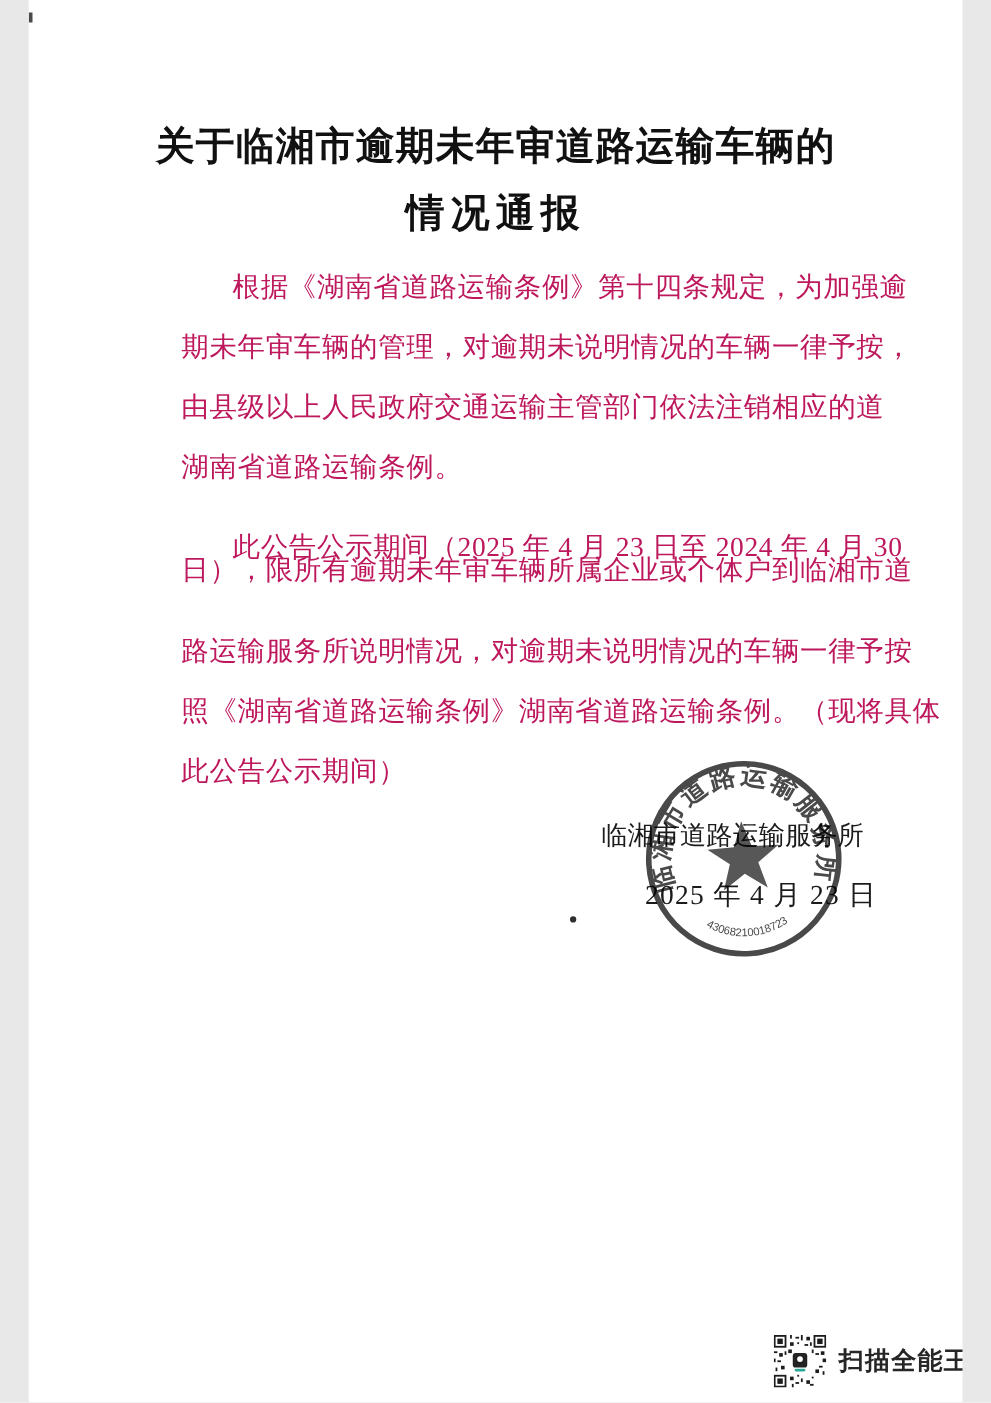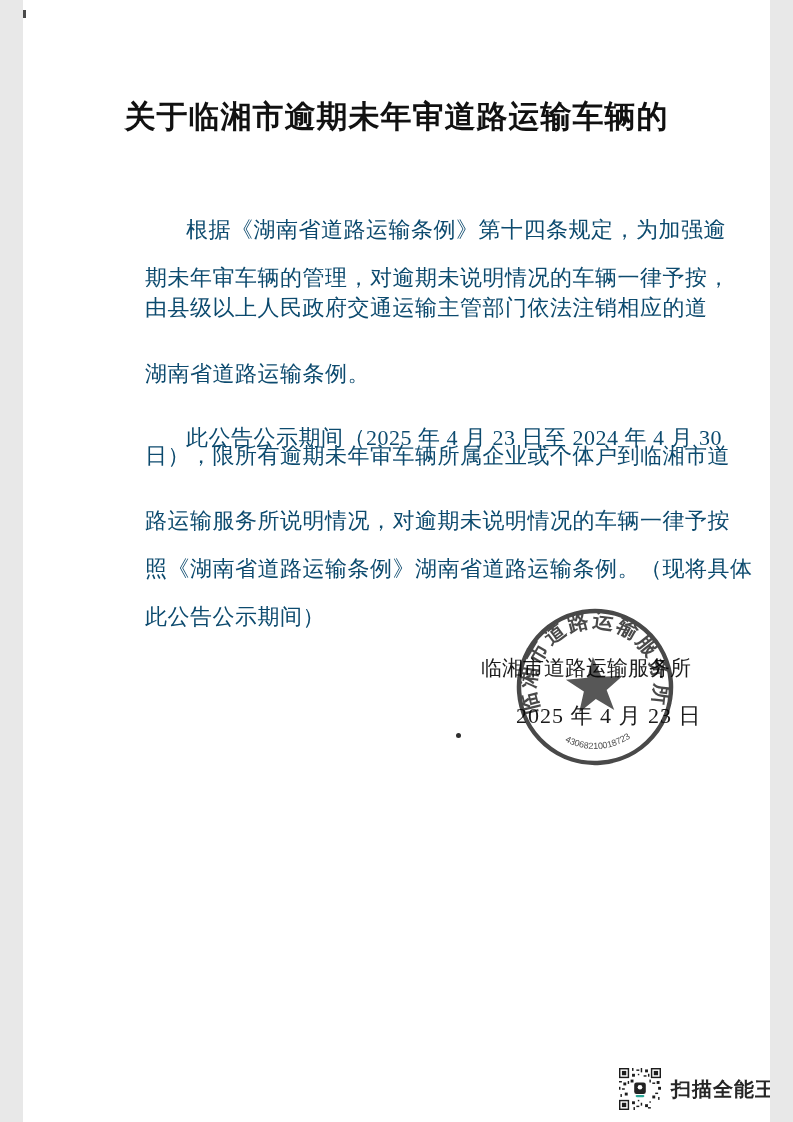--- a/index.html
+++ b/index.html
@@ -21,21 +21,21 @@
   .title {
     position:absolute; left:0; width:100%;
     text-align:center; font-weight:700; color:#111;
     font-size:31px; white-space:nowrap;
   }
   .title.line1 { top:96px; letter-spacing:1px; }
   .title.line2 { top:150px; letter-spacing:5px; }
   .body-block { position:absolute; left:122px; top:0; width:560px; }
   .bline {
     position:absolute; left:0; height:48px; line-height:48px;
-    font-size:22px; letter-spacing:0.5px; white-space:nowrap; color:#0c4a6e;
+    font-size:22px; letter-spacing:0.5px; white-space:nowrap; color:#be185d;
   }
   .indent { padding-left:41px; }
   .sig-org {
     position:absolute; left:458px; top:651px;
     font-size:21px; line-height:34px; white-space:nowrap; color:#1b1b1b;
   }
   .sig-date {
     position:absolute; left:493px; top:699px;
     font-size:22px; line-height:34px; letter-spacing:1px; white-space:nowrap; color:#1b1b1b;
   }
@@ -57,25 +57,26 @@
   }
 </style>
 </head>
 <body>
 
 <div class="page">
 
   <div class="edge-artifact"></div>
 
   <div class="title line1">关于临湘市逾期未年审道路运输车辆的</div>
+  <div class="title line2">情况通报</div>
 
   <div class="body-block">
     <div class="bline indent" style="top:206px">根据《湖南省道路运输条例》第十四条规定，为加强逾</div>
     <div class="bline" style="top:254px">期未年审车辆的管理，对逾期未说明情况的车辆一律予按，</div>
-    <div class="bline" style="top:284px">由县级以上人民政府交通运输主管部门依法注销相应的道</div>
+    <div class="bline" style="top:302px">由县级以上人民政府交通运输主管部门依法注销相应的道</div>
     <div class="bline" style="top:350px">湖南省道路运输条例。</div>
 
     <div class="bline indent" style="top:414px">此公告公示期间（2025 年 4 月 23 日至 2024 年 4 月 30</div>
     <div class="bline" style="top:432px">日），限所有逾期未年审车辆所属企业或个体户到临湘市道</div>
     <div class="bline" style="top:497px">路运输服务所说明情况，对逾期未说明情况的车辆一律予按</div>
     <div class="bline" style="top:545px">照《湖南省道路运输条例》湖南省道路运输条例。（现将具体</div>
     <div class="bline" style="top:593px">此公告公示期间）</div>
   </div>
 
   <div class="sig-org">临湘市道路运输服务所</div>

